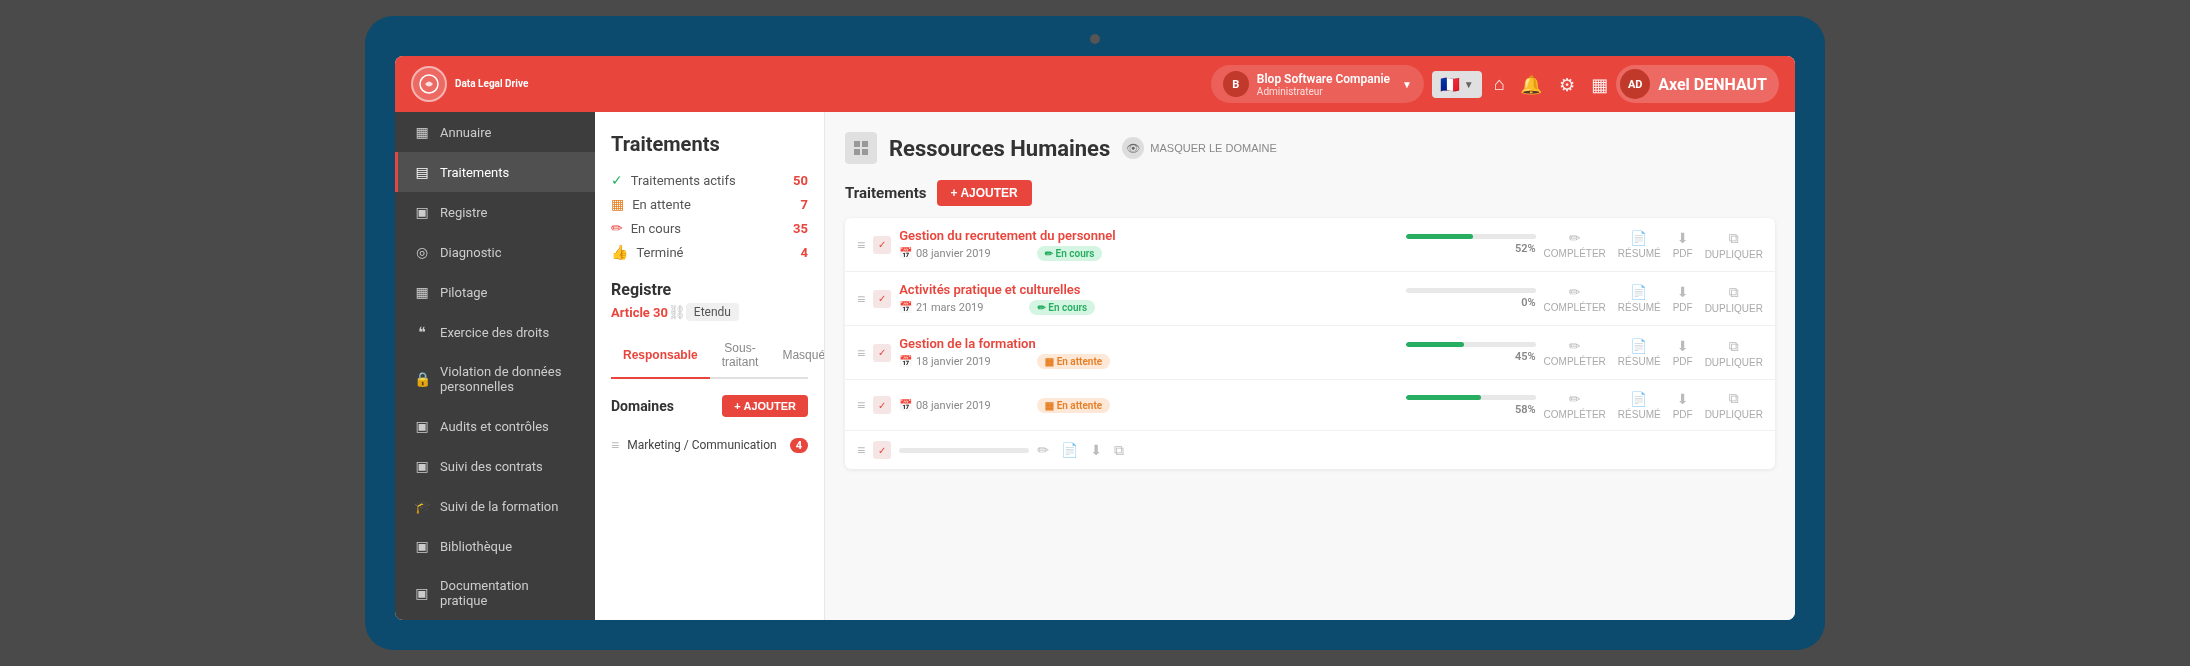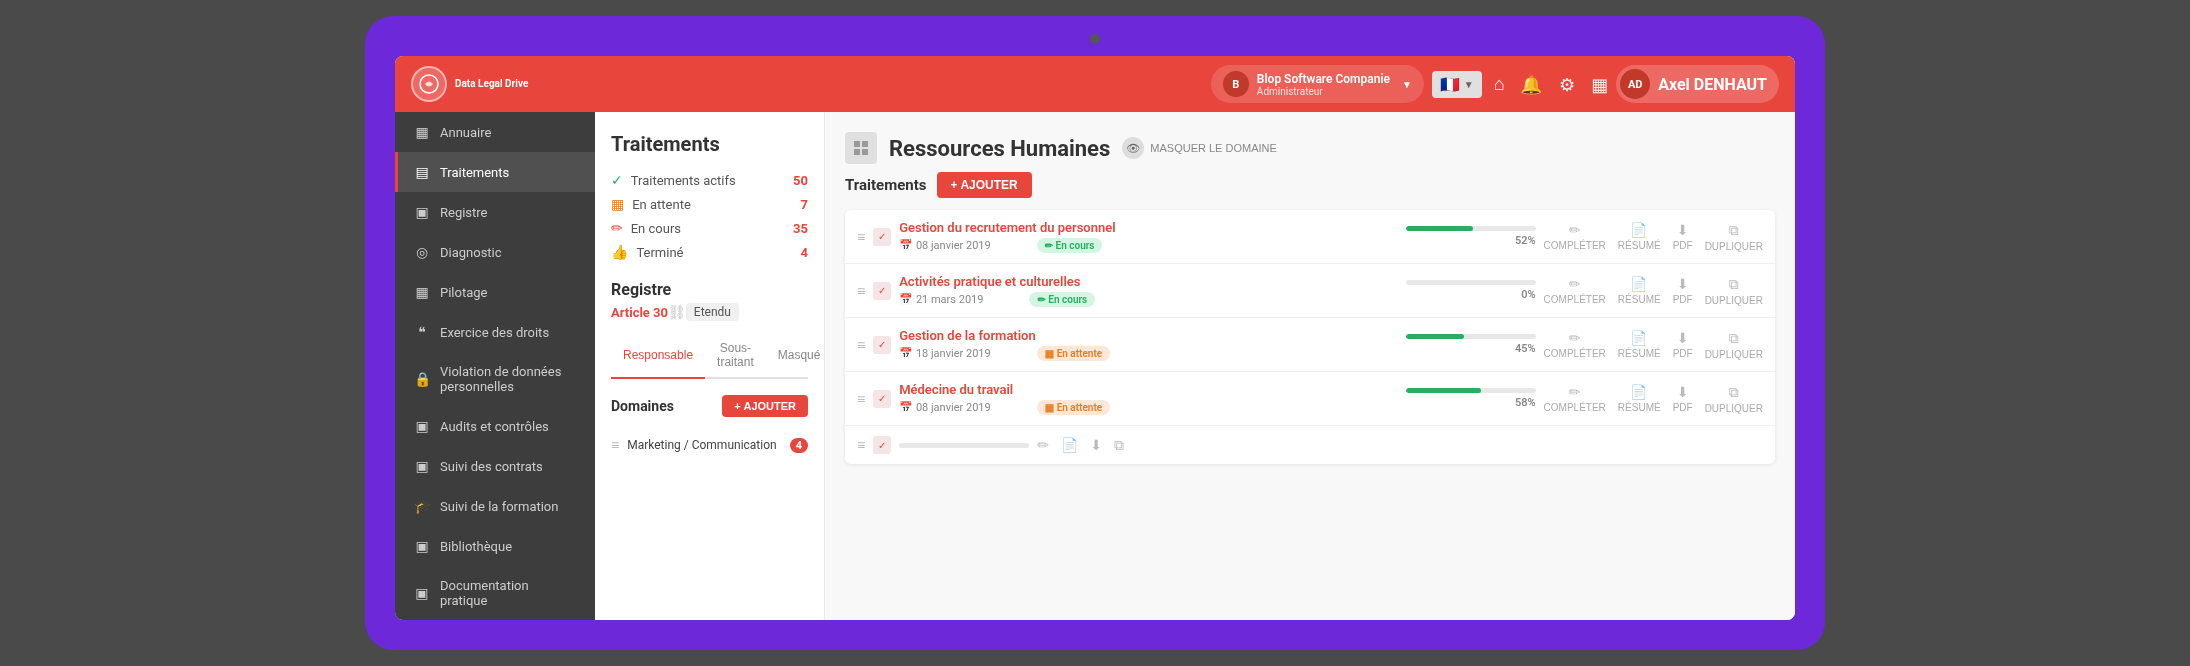--- a/index.html
+++ b/index.html
@@ -5,21 +5,21 @@
     * { box-sizing: border-box; margin: 0; padding: 0; }
     body {
       background: #4a4a4a;
       display: flex;
       align-items: center;
       justify-content: center;
       min-height: 100vh;
       font-family: -apple-system, BlinkMacSystemFont, 'Segoe UI', Roboto, sans-serif;
     }
     .screen-wrapper {
-      background: #6d28d9;
+      background: #0c4a6e;
       border-radius: 28px;
       padding: 40px 30px 30px;
       width: 1460px;
       position: relative;
     }
     .camera-dot {
       width: 10px; height: 10px;
       background: #555;
       border-radius: 50%;
       position: absolute;
@@ -229,21 +229,21 @@
       border-bottom: 2px solid transparent;
       margin-bottom: -2px;
       background: none;
       border-top: none;
       border-left: none;
       border-right: none;
     }
     .tab-btn.active {
       color: #e8453c;
       border-bottom-color: #e8453c;
-      font-weight: 400;
+      font-weight: 700;
     }
     .domains-header {
       display: flex;
       align-items: center;
       justify-content: space-between;
       margin-bottom: 12px;
     }
     .domains-title {
       font-size: 14px;
       font-weight: 700;
@@ -284,21 +284,21 @@
     .right-panel {
       flex: 1;
       background: #f8f8f8;
       padding: 20px;
       overflow-y: auto;
     }
     .rp-header {
       display: flex;
       align-items: center;
       gap: 12px;
-      margin-bottom: 8px;
+      margin-bottom: 16px;
     }
     .grid-icon-btn {
       background: #e0e0e0;
       border: none;
       border-radius: 4px;
       width: 32px; height: 32px;
       display: flex; align-items: center; justify-content: center;
       cursor: pointer;
       color: #666;
       font-size: 14px;
@@ -736,21 +736,20 @@
                   <span class="tr-action-icon">⧉</span>
                   <span>DUPLIQUER</span>
                 </button>
             </div>
           </div>
 
           <div class="treatment-row">
             <span class="tr-drag">≡</span>
             <div class="tr-checkbox">✓</div>
             <div class="tr-info">
-              <div class="tr-name">Médecine du travail</div>
               <div class="tr-meta">
                 <span class="tr-date">
                   <span>📅</span>
                   <span>08 janvier 2019</span>
                 </span>
                 <span class="status-badge status-en-attente">
                   <span>▦</span>
                   <span>En attente</span>
                 </span>
               </div>

